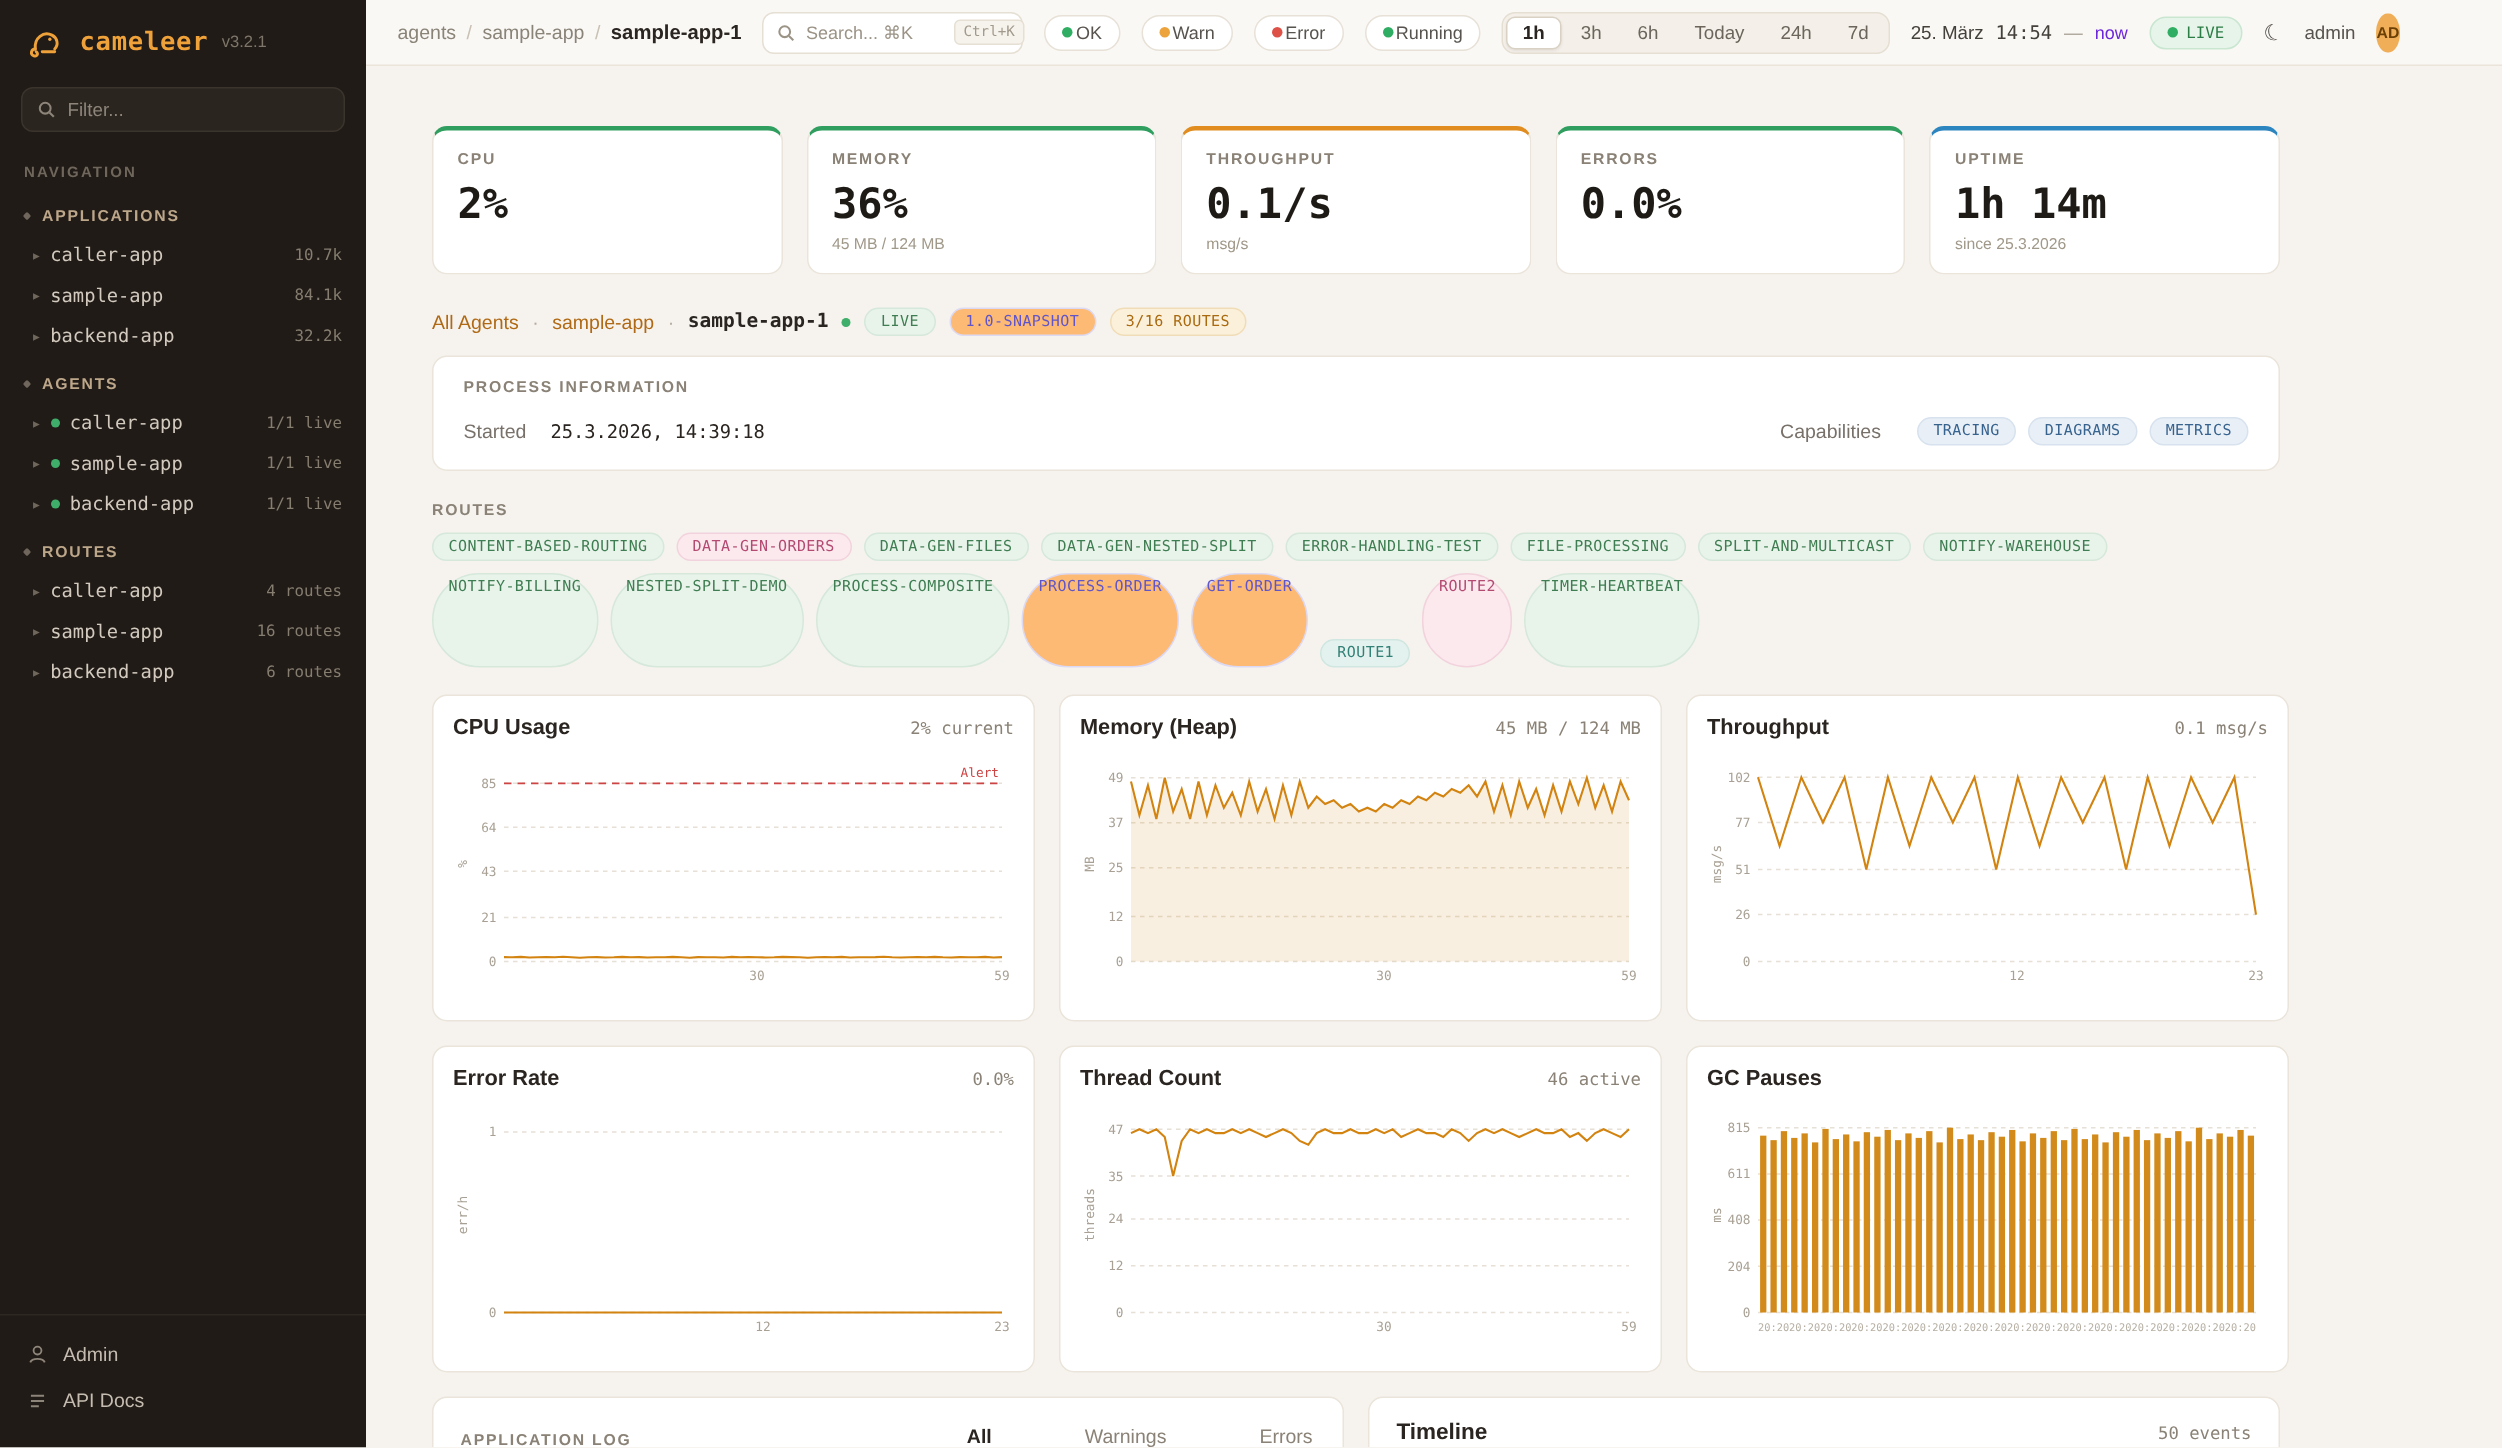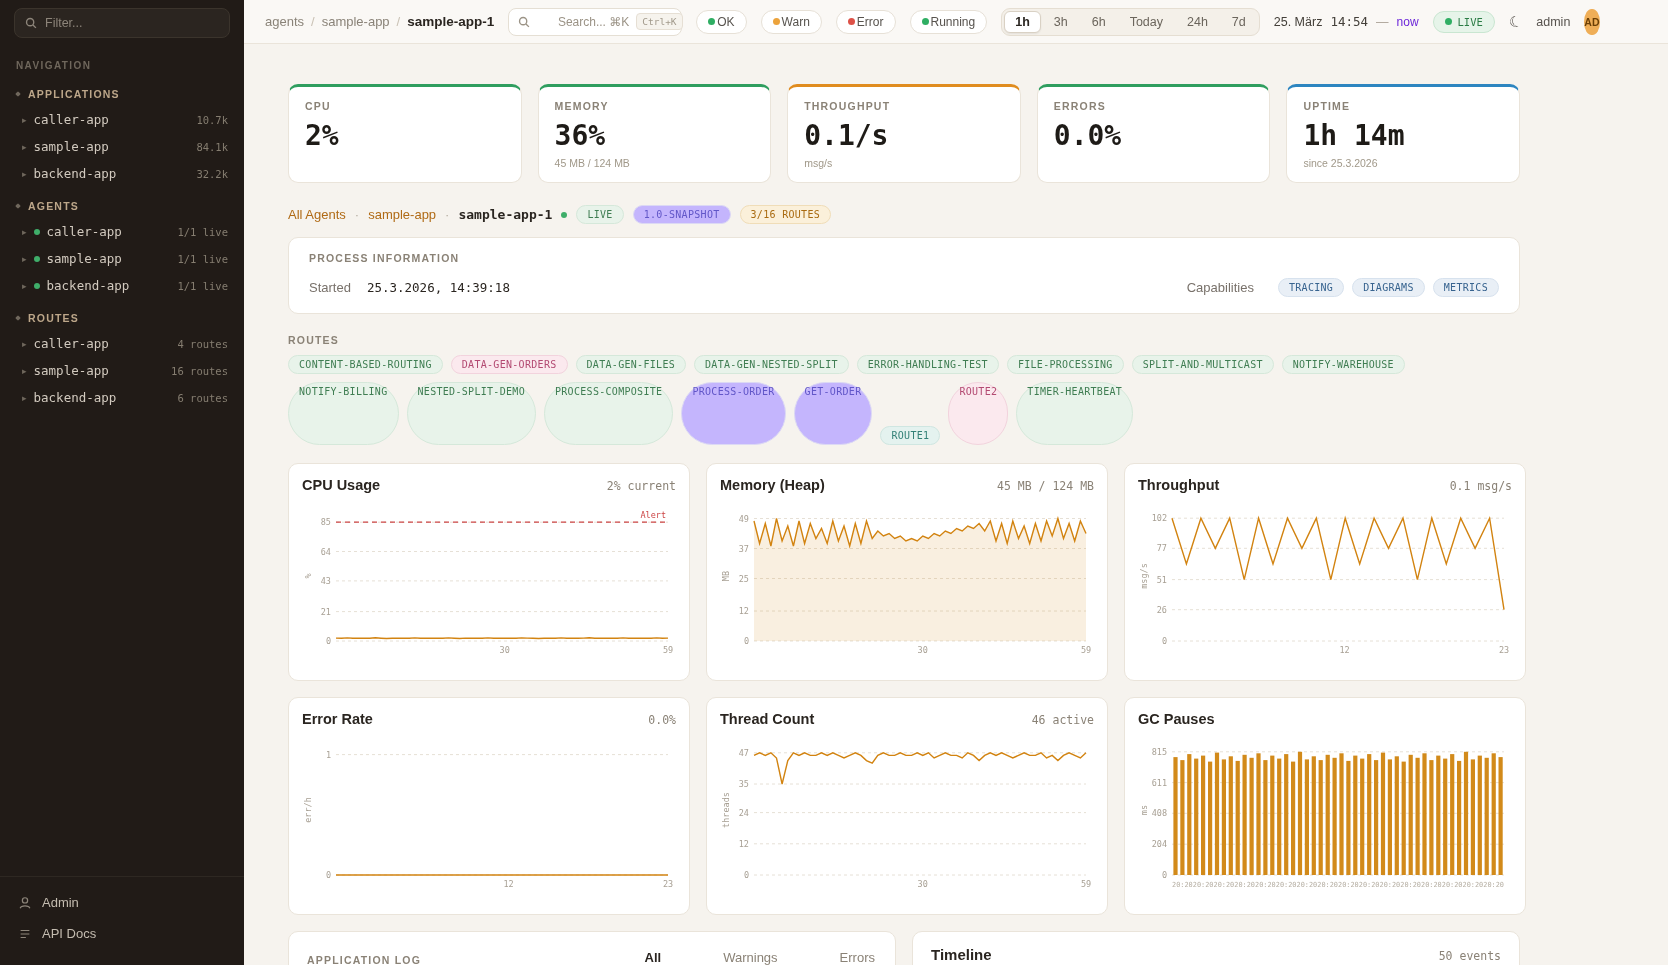--- a/index.html
+++ b/index.html
@@ -29,21 +29,21 @@
   .icon { display:inline-flex; align-items:center; color:#8d857a; }
 
   
   .main { flex:1; display:flex; flex-direction:column; overflow:hidden; }
   .topbar { height:44px; flex-shrink:0; background:#faf8f5; border-bottom:1px solid #eae4da; display:flex; align-items:center; gap:14px; padding:0 123px 0 21px; }
   .crumbs { display:flex; align-items:center; gap:7px; font-size:13px; white-space:nowrap; }
   .crumb-link { color:#8a8378; cursor:pointer; }
   .crumb-sep { color:#c9c1b4; }
   .crumb-cur { color:#2a2520; font-weight:bold; font-size:13.5px; }
   .search-box { display:flex; align-items:center; gap:7px; width:174px; height:28px; background:#fff; border:1px solid #e5dfd4; border-radius:8px; padding:0 6px 0 9px; }
-  .search-box input { border:none; outline:none; background:transparent; font-size:12px; color:#6b655c; width:92px;text-align:right; }
+  .search-box input { border:none; outline:none; background:transparent; font-size:12px; color:#6b655c; width:92px; }
   .search-box input::placeholder { color:#9b9386; }
   .kbd-chip { margin-left:auto; font-family:"DejaVu Sans Mono", monospace; font-size:9.5px; color:#a29a8c; background:#f6f3ed; border:1px solid #e6dfd4; border-radius:4px; padding:2px 5px; }
   .pill { display:flex; align-items:center; gap:2px; background:#fff; border:1px solid #e7e1d7; border-radius:999px; padding:4px 11px; font-size:12px; color:#57534e; cursor:pointer; white-space:nowrap; }
   .dot { width:7px; height:7px; border-radius:50%; }
   .dot[data-tone="green"] { background:#2fae63; }
   .dot[data-tone="amber"] { background:#eca33c; }
   .dot[data-tone="red"]   { background:#dd5147; }
   .ranges { display:flex; gap:2px; background:#f4f0e9; border:1px solid #e5ded2; border-radius:9px; padding:2px; }
   .range-btn { border:none; background:transparent; font-size:12.5px; color:#6b655c; padding:4px 11px; border-radius:6px; cursor:pointer; font-family:inherit; white-space:nowrap; }
   .range-btn.active { background:#fff; border:1px solid #d9d1c4; box-shadow:0 1px 2px rgba(0,0,0,.07); color:#2a2520; font-weight:bold; padding:3px 10px; }
@@ -67,21 +67,21 @@
   .stat-value { font-family:"DejaVu Sans Mono", monospace; font-size:28px; font-weight:bold; color:#1e1b17; margin-top:7px; }
   .stat-sub { font-size:10.5px; color:#a09889; margin-top:5px; min-height:12px; }
 
   .agentbar { display:flex; align-items:center; gap:9px; margin:22px 0 13px; font-size:13px; }
   .agent-link { color:#b06a15; cursor:pointer; }
   .agent-sep { color:#b4ac9f; }
   .agent-cur { font-family:"DejaVu Sans Mono", monospace; font-weight:bold; color:#2a2520; }
   .chip { font-family:"DejaVu Sans Mono", monospace; font-size:10px; letter-spacing:.3px; border-radius:999px; padding:3px 10px; border:1px solid transparent; white-space:nowrap; }
   .chip[data-tone="green"]  { background:#e8f3ea; color:#3f7d52; border-color:#d5e8da; }
   .chip[data-tone="pink"]   { background:#fbe9ee; color:#b34a72; border-color:#f2d3dd; }
-  .chip[data-tone="purple"] { background:#c4b5fd; color:#6156c8; border-color:#dcd9f4; }
+  .chip[data-tone="purple"] { background:#fdba74; color:#6156c8; border-color:#dcd9f4; }
   .chip[data-tone="teal"]   { background:#e4f2ef; color:#338077; border-color:#cfe6e1;margin-top:44px; }
   .chip[data-tone="amber"]  { background:#fbf0da; color:#a96a10; border-color:#f0ddb8; }
   .chip[data-tone="blue"]   { background:#e9eff6; color:#37638f; border-color:#d7e2ee; }
 
   .proc-card { padding:14px 20px 16px; }
   .proc-title { font-size:10.5px; letter-spacing:1.2px; color:#8a8276; font-weight:bold; }
   .proc-row { display:flex; align-items:center; margin-top:14px; }
   .proc-label { font-size:13px; color:#78716a; margin-right:16px; }
   .proc-value { font-family:"DejaVu Sans Mono", monospace; font-size:12.5px; color:#2a2520; }
   .cap-group { margin-left:auto; display:flex; align-items:center; gap:8px; }
@@ -108,20 +108,32 @@
   .tl-head { display:flex; align-items:baseline; justify-content:space-between; }
   .tl-title { font-size:15px; font-weight:bold; color:#2a2520; }
   .tl-events { font-size:11.5px; color:#8a8276; font-family:"DejaVu Sans Mono", monospace; }
 </style>
 </head>
 <body>
 
 <div class="app">
 
   <aside class="sidebar">
+    <div class="logo-row">
+      <span class="icon">
+        <svg width="28" height="24" viewBox="0 0 30 26" fill="none" stroke="#efa23a" stroke-width="2.1" stroke-linecap="round">
+          <path d="M8 18c-1-8 6-13 12-10 4 2 5 7 2 10"></path>
+          <path d="M8 18c-3 0-4 4-1 5 2 .7 3.6-1.2 1.6-3"></path>
+          <circle cx="18.5" cy="11" r="1.2" fill="#efa23a" stroke="none"></circle>
+          <path d="M13 20h9"></path>
+        </svg>
+      </span>
+      <span class="logo-text">cameleer</span>
+      <span class="logo-ver">v3.2.1</span>
+    </div>
 
     <div class="side-filter">
       <span class="icon">
         <svg width="12" height="12" viewBox="0 0 14 14" fill="none" stroke="#8d857a" stroke-width="1.6">
             <circle cx="6" cy="6" r="4.2"></circle>
             <path d="M9.3 9.3L12.7 12.7"></path>
           </svg>
       </span>
       <input placeholder="Filter..." style="">
     </div>

